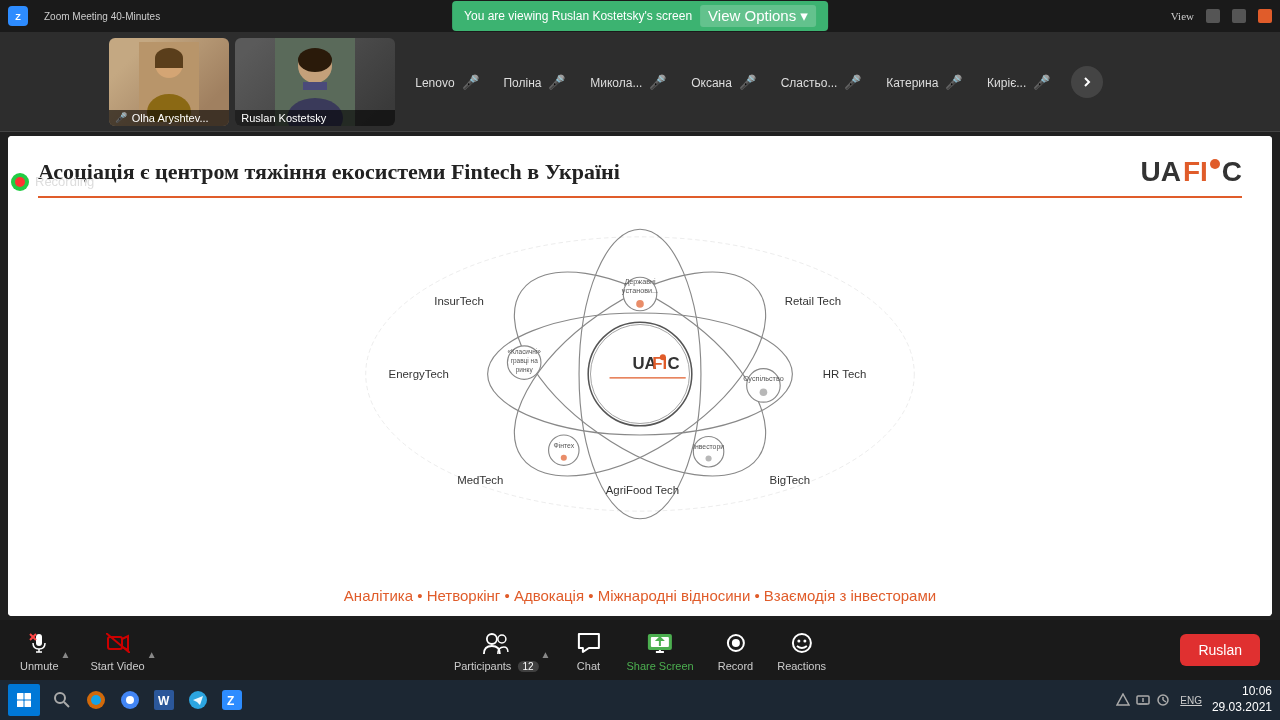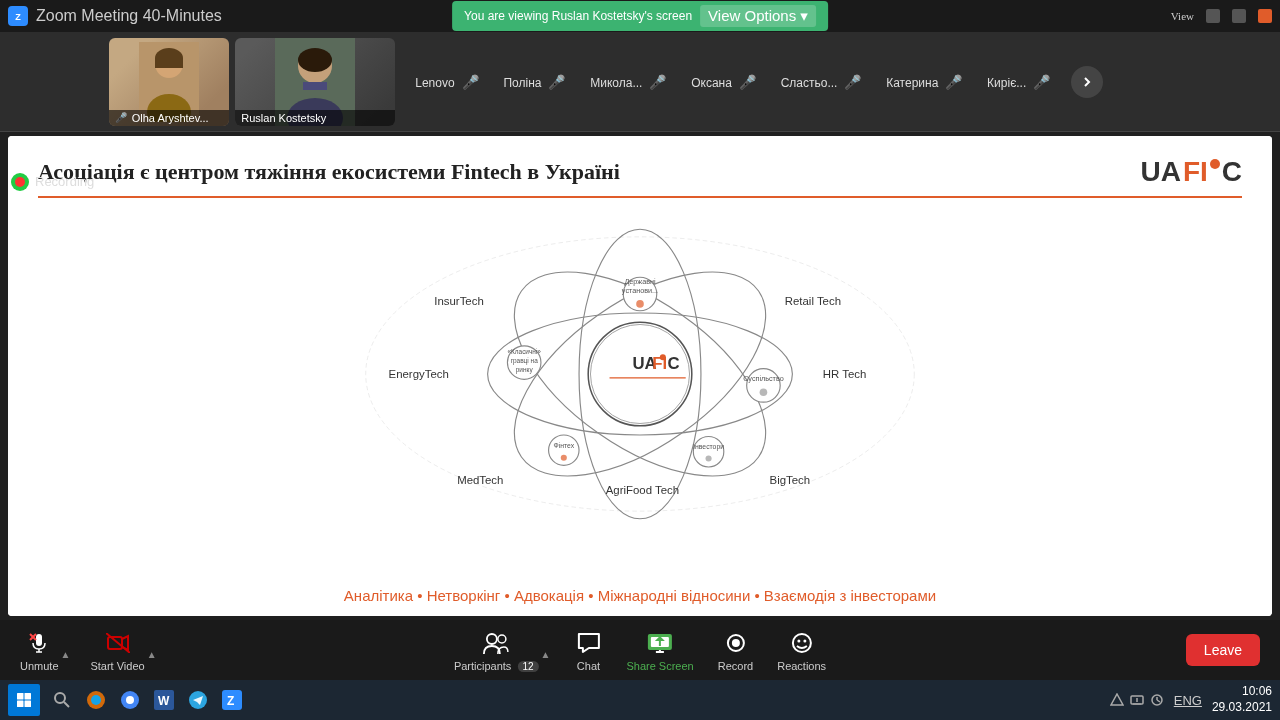--- a/index.html
+++ b/index.html
@@ -34,21 +34,22 @@
       border-radius: 4px;
       display: flex;
       align-items: center;
       justify-content: center;
       color: white;
       font-size: 11px;
       font-weight: bold;
     }
     #window-title {
       color: #ccc;
-      font-size: 16px;
+      font-size: 10px;
+      margin-left: 8px;
     }
     
     #viewing-banner {
       position: absolute;
       left: 50%;
       transform: translateX(-50%);
       background: #3CB371;
       color: white;
       font-size: 12px;
       padding: 4px 12px;
@@ -665,21 +666,21 @@
             <circle cx="9" cy="9" r="1.5" fill="white"></circle>
             <circle cx="15" cy="9" r="1.5" fill="white"></circle>
             <path d="M7 14 Q12 18 17 14" stroke="white" stroke-width="1.8" fill="none"></path>
           </svg>
         </div>
         <span class="toolbar-label">Reactions</span>
       </div>
     </div>
 
     <div id="toolbar-right">
-      <button id="leave-btn">Leave</button>
+      <button id="leave-btn">Ruslan</button>
     </div>
   </div>
 </div>
 
 <div id="system-bar">
   <div class="sys-icons">
     <div class="sys-start">
       <svg width="16" height="16" viewBox="0 0 16 16">
         <rect x="1" y="1" width="6.5" height="6.5" fill="white" rx="0.5"></rect>
         <rect x="8.5" y="1" width="6.5" height="6.5" fill="white" rx="0.5"></rect>
@@ -733,19 +734,19 @@
           <rect x="1" y="3" width="12" height="8" rx="1" fill="none" stroke="#aaa" stroke-width="1.5"></rect>
           <line x1="3" y1="11" x2="11" y2="11" stroke="#aaa" stroke-width="1"></line>
           <line x1="7" y1="5" x2="7" y2="9" stroke="#aaa" stroke-width="1.5"></line>
         </svg>
       <svg width="14" height="14" viewBox="0 0 14 14">
           <circle cx="7" cy="7" r="5" fill="none" stroke="#aaa" stroke-width="1.5"></circle>
           <line x1="7" y1="4" x2="7" y2="7" stroke="#aaa" stroke-width="1.5"></line>
           <line x1="7" y1="7" x2="10" y2="9" stroke="#aaa" stroke-width="1.5"></line>
         </svg>
     </div>
-    <span style="color:#ccc; font-size:13px;text-decoration:underline;">ENG</span>
+    <span style="color:#ccc; font-size:10px;text-decoration:underline;">ENG</span>
     <div class="sys-clock">
       <div>10:06</div>
       <div>29.03.2021</div>
     </div>
   </div>
 </div>
 
 </body></html>

